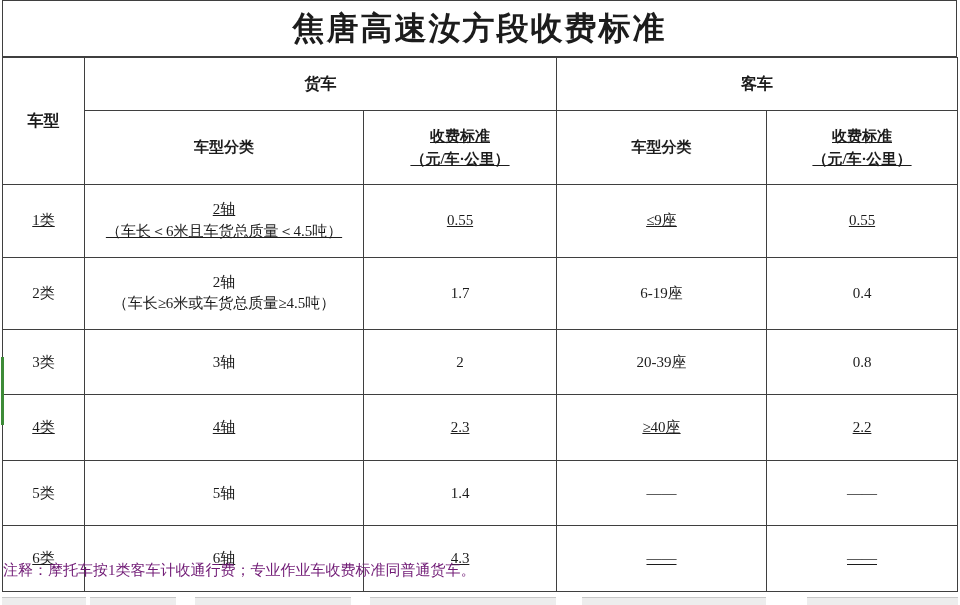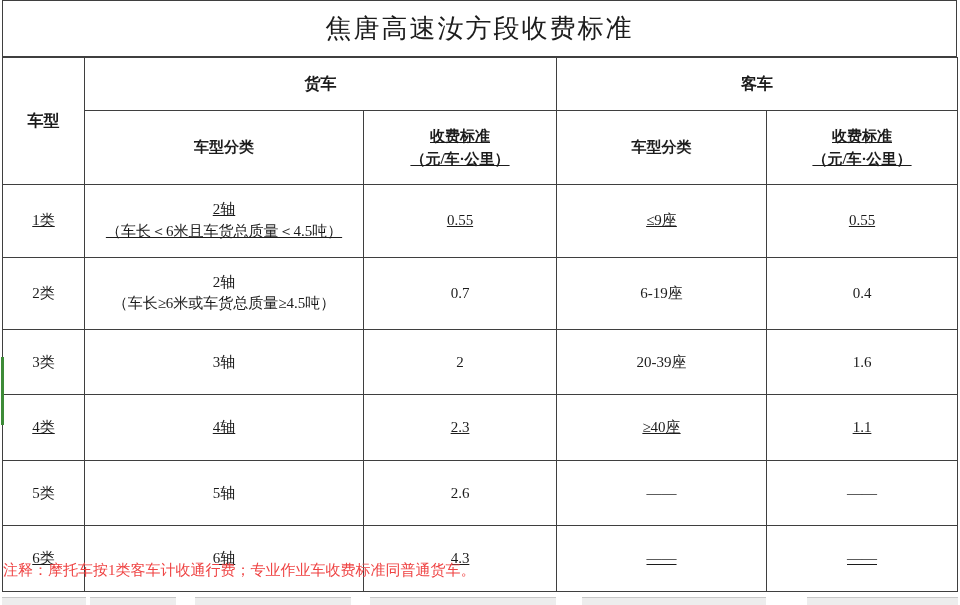--- a/index.html
+++ b/index.html
@@ -5,21 +5,21 @@
   * { box-sizing: border-box; margin: 0; padding: 0; }
   html, body { width: 960px; height: 605px; overflow: hidden; background: #ffffff; }
   body { font-family: "Liberation Serif", "DejaVu Serif", serif; color: #1c1c1c; }
 
   .sheet { position: relative; width: 960px; height: 605px; background: #ffffff; }
 
   .title-box {
     position: absolute; left: 2px; top: 0; width: 955px; height: 57px;
     border: 1px solid #3f3f3f;
     display: flex; align-items: center; justify-content: center;
-    font-size: 26px; font-weight: normal; letter-spacing: 2px;
+    font-size: 32px; font-weight: bold; letter-spacing: 2px;
   }
 
   table.main-table {
     position: absolute; left: 2px; top: 57px; width: 955px;
     border-collapse: collapse; table-layout: fixed; text-align: center;
   }
   .main-table th, .main-table td {
     border: 1px solid #3f3f3f; vertical-align: middle; padding: 14px;
     font-size: 15px; overflow: hidden;
   }
@@ -31,21 +31,21 @@
   tr.hr2 { height: 52px; }
   tr.h66 { height: 66px; text-decoration: underline; }
   tr.h65 { height: 65px; }
 
   .rate-head div { line-height: 1.5; text-decoration: underline; }
   .two-line div { line-height: 1.45; }
   .rate-val { font-size: 16px; }
 
   .note {
     position: absolute; left: 3px; top: 561px; width: 950px;
-    font-size: 15px; text-align: left; color: #ef4444;
+    font-size: 15px; text-align: left; color: #701a75;
   }
 
   .green-accent {
     position: absolute; left: 1px; top: 357px; width: 3px; height: 68px;
     background: #3d8b37; z-index: 5;
   }
 
   .strip-cell {
     position: absolute; top: 597px; height: 8px;
     background: #ededed; border-top: 1px solid #c8c8c8;
@@ -103,45 +103,45 @@
       <td>≤9座</td>
       <td class="rate-val">0.55</td>
     </tr>
 
     <tr class="h65">
       <td>2类</td>
       <td class="two-line">
         <div>2轴</div>
         <div>（车长≥6米或车货总质量≥4.5吨）</div>
       </td>
-      <td class="rate-val">0.7</td>
+      <td class="rate-val">1.7</td>
       <td>6-19座</td>
       <td class="rate-val">0.4</td>
     </tr>
 
     <tr class="h65">
       <td>3类</td>
       <td>3轴</td>
       <td class="rate-val">2</td>
       <td>20-39座</td>
-      <td class="rate-val">1.6</td>
+      <td class="rate-val">0.8</td>
     </tr>
 
     <tr class="h66">
       <td>4类</td>
       <td>4轴</td>
       <td class="rate-val">2.3</td>
       <td>≥40座</td>
-      <td class="rate-val">1.1</td>
+      <td class="rate-val">2.2</td>
     </tr>
 
     <tr class="h65">
       <td>5类</td>
       <td>5轴</td>
-      <td class="rate-val">2.6</td>
+      <td class="rate-val">1.4</td>
       <td>——</td>
       <td class="rate-val">——</td>
     </tr>
 
     <tr class="h66">
       <td>6类</td>
       <td>6轴</td>
       <td class="rate-val">4.3</td>
       <td>——</td>
       <td class="rate-val">——</td>

